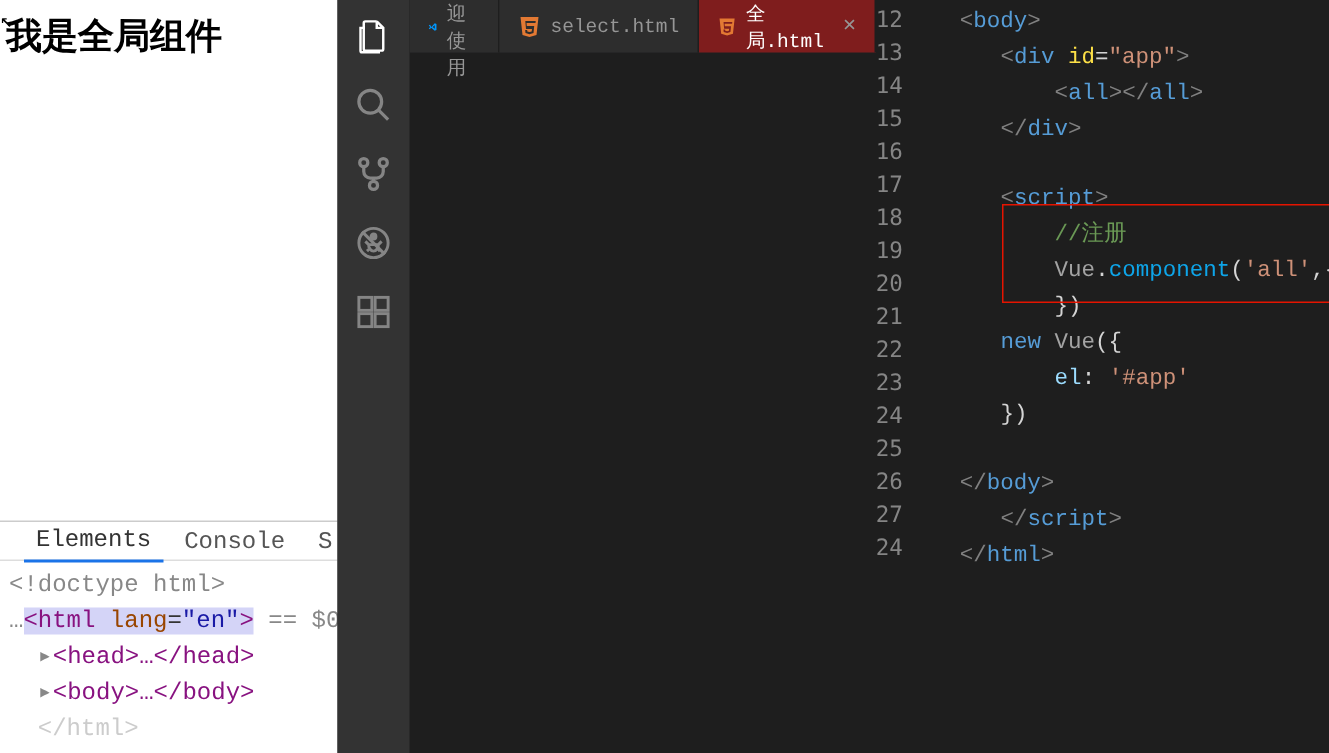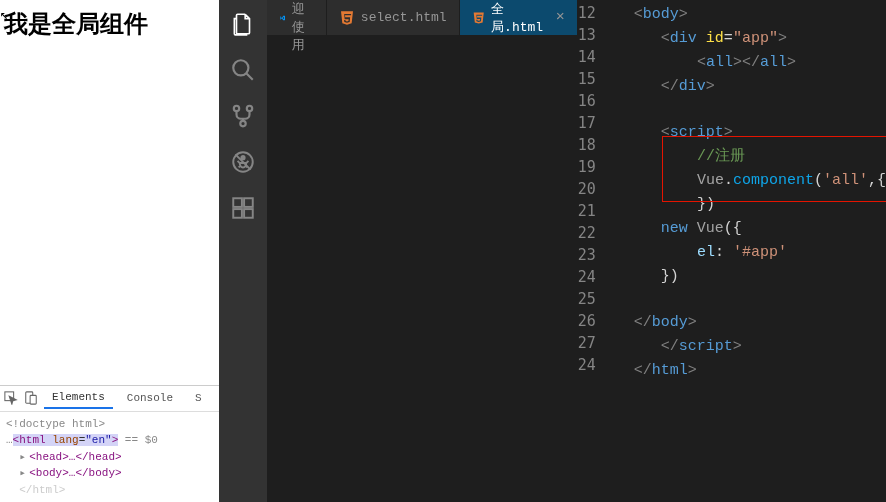--- a/index.html
+++ b/index.html
@@ -1,41 +1,41 @@
 <!DOCTYPE html>
 <html><head>
 <meta charset="utf-8">
 <style>
 *{margin:0;padding:0;box-sizing:border-box;font-family:Consolas,'Courier New',monospace}
 body{width:886px;height:502px;display:flex;overflow:hidden;background:#fff}
 .browser{width:225px;display:flex;flex-direction:column;background:#fff}
 .browser-content{flex:1;padding:8px 4px}
 .browser-h1{font-size:24px;font-weight:bold;font-family:'Microsoft YaHei',sans-serif;color:#000}
-.devtools{border-top:1px solid #ccc;font-size:11px;font-family:Menlo,Consolas,monospace}
+.devtools{border-top:1px solid #ccc;font-size:16px;font-family:Menlo,Consolas,monospace}
 .devtools-tabs{display:flex;align-items:center;height:26px;border-bottom:1px solid #ddd;padding:0 4px;gap:6px}
 .dt-icon{width:14px;height:14px;display:inline-block}
 .dt-tab{padding:4px 8px;color:#555;cursor:pointer}
 .dt-tab.active{color:#333;border-bottom:2px solid #1a73e8}
 .devtools-dom{padding:4px 6px;color:#333;line-height:1.5}
 .dom-line{white-space:nowrap}
 .dom-line .caret{color:#888;display:inline-block;width:10px}
 .dom-tag{color:#881280}
 .dom-attr{color:#994500}
 .dom-val{color:#1a1aa6}
 .dom-gray{color:#888}
 .dom-sel{color:#888}
 .dom-hl{background:#d4d4f7}
 .editor{flex:1;background:#1e1e1e;display:flex}
 .activity-bar{width:48px;background:#333;display:flex;flex-direction:column;align-items:center;padding-top:10px;gap:18px}
 .ab-icon{width:28px;height:28px;color:#858585;cursor:pointer;display:flex;align-items:center;justify-content:center}
 .ab-icon.active{color:#fff}
 .main{flex:1;display:flex;flex-direction:row}
 .tabs{height:35px;background:#252526;display:flex}
 .tab{display:flex;align-items:center;padding:0 12px;gap:6px;font-size:13px;color:#969696;background:#2d2d2d;border-right:1px solid #1e1e1e;cursor:pointer;font-family:'Microsoft YaHei',sans-serif}
-.tab.active{background:#0c4a6e;color:#fff}
+.tab.active{background:#7f1d1d;color:#fff}
 .tab-icon{width:16px;height:16px}
 .tab-close{color:#969696;margin-left:4px;font-size:15px}
 .code{flex:1;display:flex;font-size:15px;line-height:22px;padding-top:2px;position:relative}
 .gutter{width:56px;padding-right:18px;color:#858585;user-select:none}
 .lines{flex:1;position:relative}
 .line{white-space:pre;font-family:Consolas,monospace}
 .s-tag{color:#808080}
 .s-name{color:#569cd6}
 .s-attr{color:#fde047}
 .s-str{color:#ce9178}

